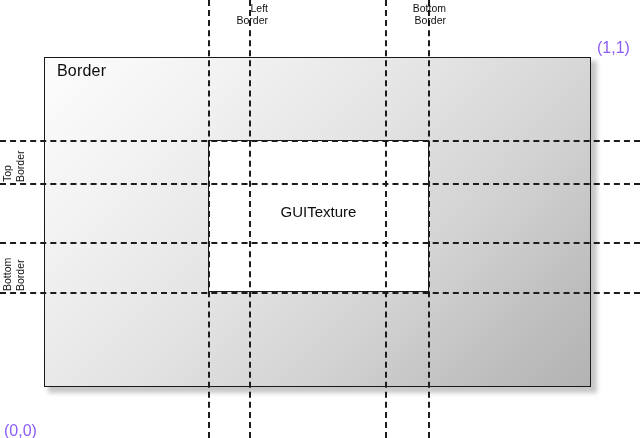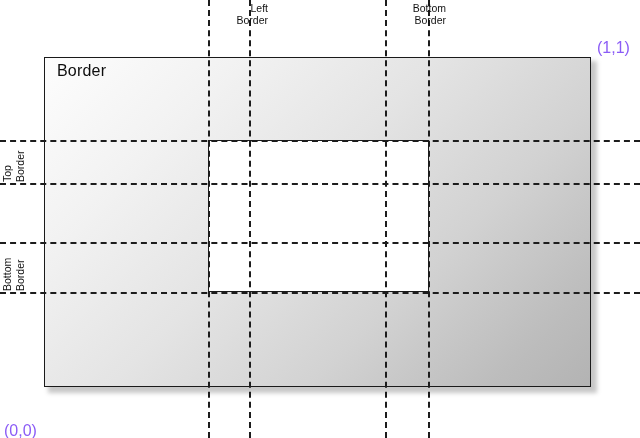--- a/index.html
+++ b/index.html
@@ -127,20 +127,21 @@
 </head>
 <body>
 
 <div id="stage">
 
   <div class="screen-shadow"></div>
   <div class="screen-rect"></div>
   <div class="screen-label">Border</div>
 
   <div class="guitexture-rect"></div>
+  <div class="guitexture-label">GUITexture</div>
 
   <div class="vline" style="left:208px;"></div>
   <div class="vline" style="left:249px;"></div>
   <div class="vline" style="left:385px;"></div>
   <div class="vline" style="left:428px;"></div>
 
   <div class="hline" style="top:140px;"></div>
   <div class="hline" style="top:183px;"></div>
   <div class="hline" style="top:242px;"></div>
   <div class="hline" style="top:292px;"></div>

